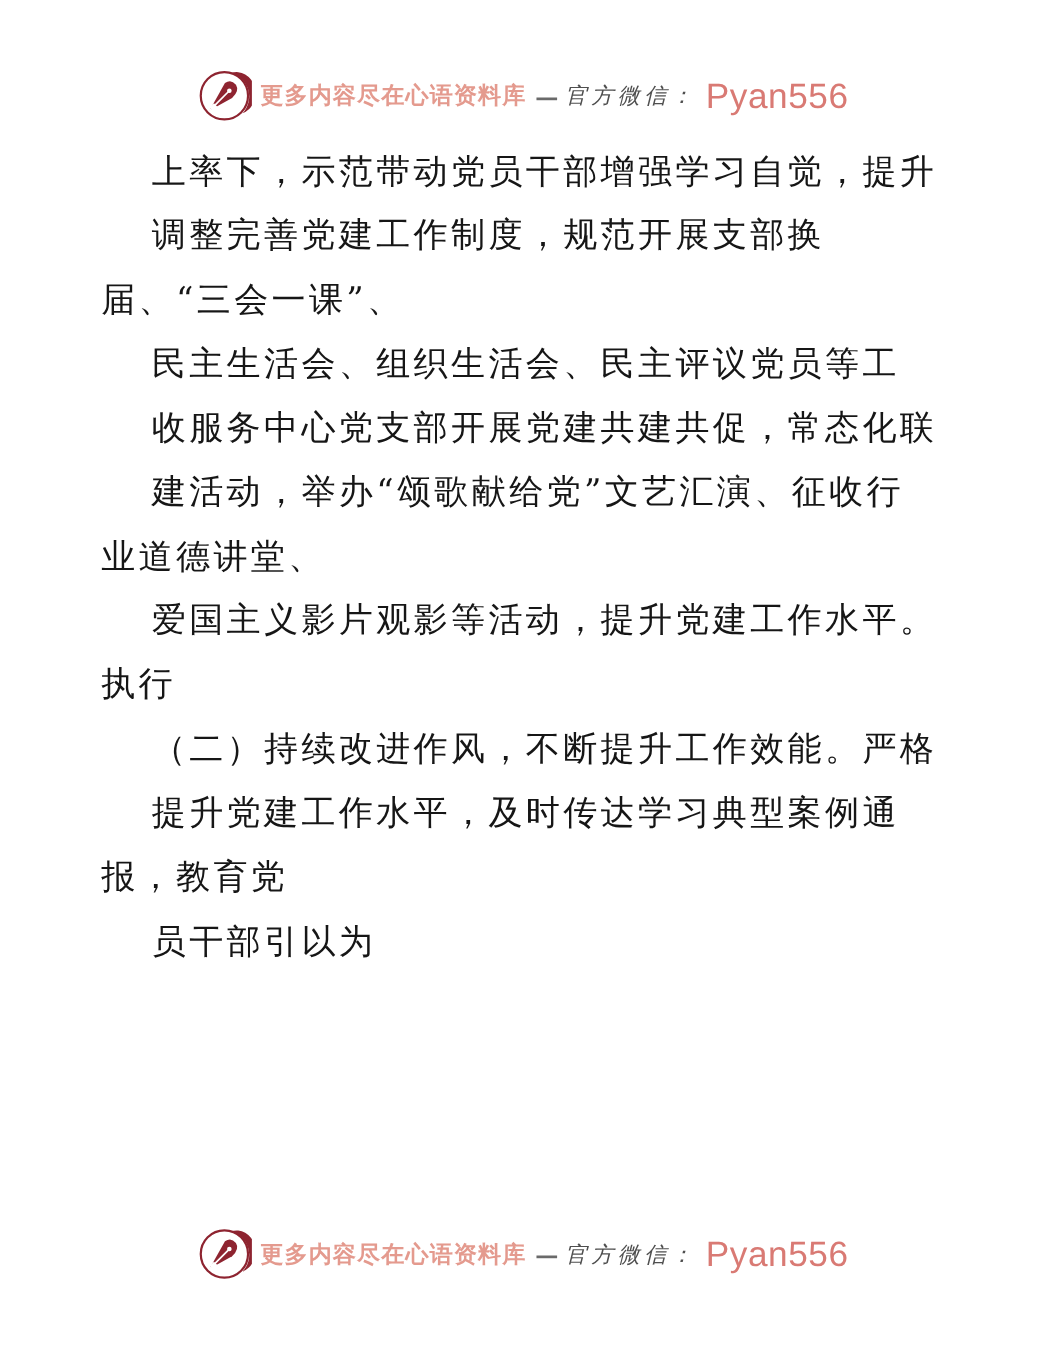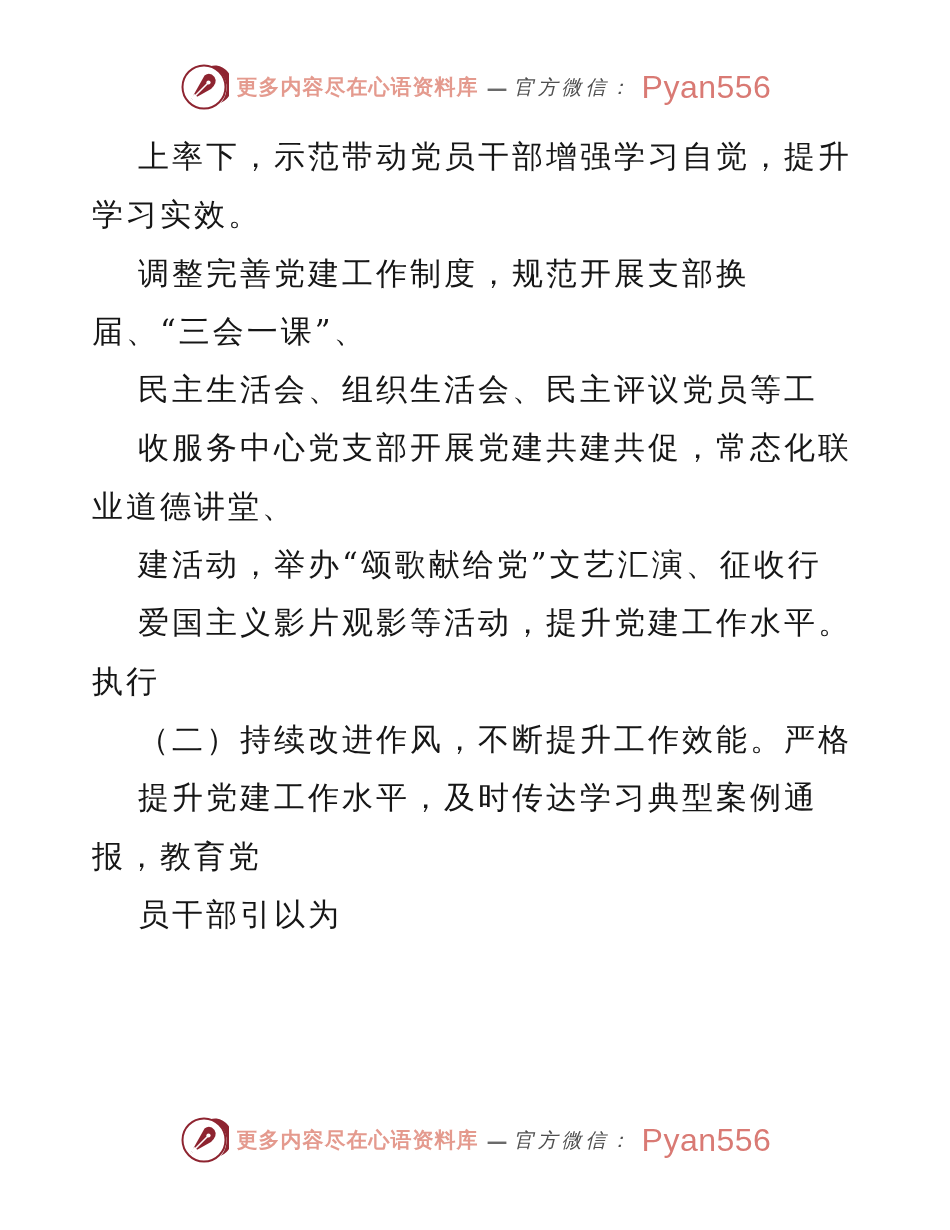--- a/index.html
+++ b/index.html
@@ -85,27 +85,26 @@
       <rect x="13" y="33" width="5" height="5" fill="#ffffff" transform="rotate(45 15.5 35.5)"></rect>
     </svg>
     <span class="brand-text">更多内容尽在心语资料库</span>
       <span class="sep-dash">—</span>
       <span class="wechat-label">官方微信：</span>
     <span class="wechat-id">Pyan556</span>
   </div>
 
   <div class="doc-body">
     <div class="line indent">上率下，示范带动党员干部增强学习自觉，提升</div>
-    <div class="line">学习实效。</div>
     <div class="line indent">调整完善党建工作制度，规范开展支部换</div>
     <div class="line">届、“三会一课”、</div>
     <div class="line indent">民主生活会、组织生活会、民主评议党员等工</div>
     <div class="line indent">收服务中心党支部开展党建共建共促，常态化联</div>
+    <div class="line indent">建活动，举办“颂歌献给党”文艺汇演、征收行</div>
     <div class="line">业道德讲堂、</div>
-    <div class="line indent">建活动，举办“颂歌献给党”文艺汇演、征收行</div>
     <div class="line indent">爱国主义影片观影等活动，提升党建工作水平。</div>
     <div class="line">执行</div>
     <div class="line indent">（二）持续改进作风，不断提升工作效能。严格</div>
     <div class="line indent">提升党建工作水平，及时传达学习典型案例通</div>
     <div class="line">报，教育党</div>
     <div class="line indent">员干部引以为</div>
   </div>
 
   <div class="banner bottom">
     <svg class="logo" viewBox="0 0 50 50" aria-hidden="true">

